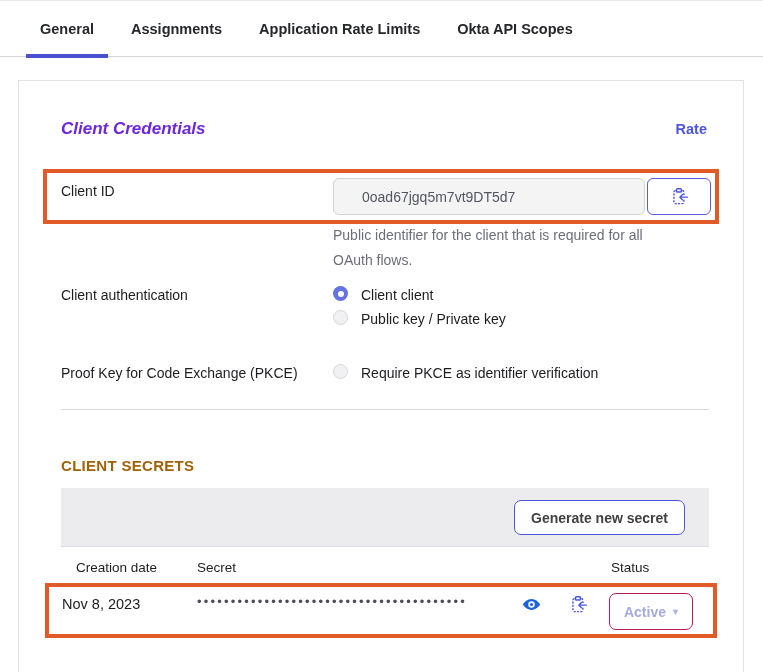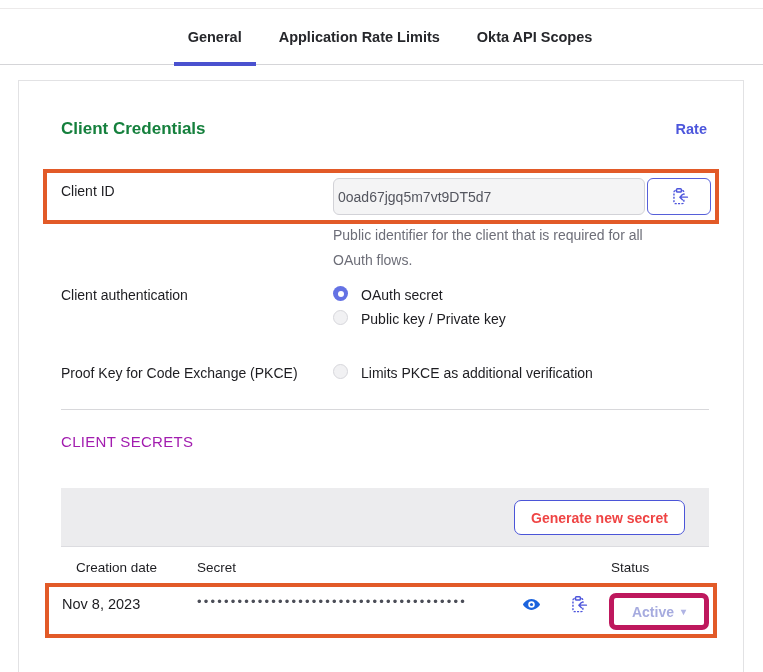--- a/index.html
+++ b/index.html
@@ -1,91 +1,92 @@
 <!DOCTYPE html>
 <html><head>
 <meta charset="utf-8">
 <style>
   * { margin: 0; padding: 0; box-sizing: border-box; }
   html, body { width: 763px; height: 672px; overflow: hidden; background: #ffffff;
     font-family: "Liberation Sans", "DejaVu Sans", sans-serif; color: #1d1d21; }
 
   
-  .tab-bar { position: absolute; top: 8px; left: 0; width: 763px; height: 57px;
+  .tab-bar { position: absolute; top: 0; left: 0; width: 763px; height: 57px;
     border-bottom: 1px solid #d5d5d8; display: flex; align-items: center; padding-left: 26px;
-    background: #fff; border-top: 1px solid #eceaea; justify-content: center; }
+    background: #fff; border-top: 1px solid #eceaea; }
   .tab { position: relative; height: 56px; display: flex; align-items: center;
     padding: 0 14px; margin-right: 9px; font-size: 14.5px; font-weight: bold; color: #26272b;
     cursor: pointer; white-space: nowrap; }
   .tab.active::after { content: ""; position: absolute; left: 0; right: 0; bottom: -1px;
     height: 4px; background: #4a51cf; }
 
   
   .card { position: absolute; left: 18px; top: 80px; width: 726px; height: 640px;
     background: #fff; border: 1px solid #e2e2e4; }
 
-  .cc-title { position: absolute; left: 42px; top: 38px; font-size: 17px; font-weight: bold; color: #15803d; }
+  .cc-title { position: absolute; left: 42px; top: 38px; font-size: 17px; font-weight: bold; color: #6d28d9; font-style: italic; }
   .edit-link { position: absolute; right: 36px; top: 40px; font-size: 14.5px; font-weight: bold;
     color: #4c56dc; cursor: pointer; text-decoration: none; }
 
   
   .hl-box { position: absolute; border: 4px solid #e25a28; background: transparent; pointer-events: none; }
   .hl-client-id { left: 24px; top: 88px; width: 676px; height: 55px; }
   .hl-secret-row { left: 26px; top: 502px; width: 672px; height: 55px; }
 
   .field-label { position: absolute; left: 42px; font-size: 14px; color: #1d1d21; }
 
   .client-id-input { position: absolute; left: 314px; top: 97px; width: 312px; height: 37px;
-    background: #f4f4f5; border: 1px solid #d2d2d7; border-radius: 6px; padding: 0 4px;
+    background: #f4f4f5; border: 1px solid #d2d2d7; border-radius: 6px; padding: 0 28px;
     font-size: 14px; color: #54565f; font-family: "Liberation Sans", sans-serif; }
   .copy-btn { position: absolute; left: 628px; top: 97px; width: 64px; height: 37px;
     background: #fff; border: 1px solid #565fd9; border-radius: 6px; cursor: pointer;
     display: flex; align-items: center; justify-content: center; }
   .help-text { position: absolute; left: 314px; top: 142px; width: 334px;
     font-size: 14px; line-height: 25px; color: #6d6e78; }
 
   .radio { position: absolute; width: 15px; height: 15px; border-radius: 50%;
     background: #f1f1f3; border: 1px solid #d7d7dc; cursor: pointer; }
   .radio.checked { background: #6472e4; border: none; }
   .radio.checked::after { content: ""; position: absolute; left: 4.5px; top: 4.5px;
     width: 6px; height: 6px; border-radius: 50%; background: #fff; }
   .opt-label { position: absolute; left: 342px; font-size: 14px; color: #1d1d21; }
 
   .section-divider { position: absolute; left: 42px; top: 328px; width: 648px; height: 1px; background: #d8d8db; }
 
-  .cs-title { position: absolute; left: 42px; top: 352px; font-size: 15px; font-weight: normal;
-    letter-spacing: 0.3px; color: #a21caf; }
+  .cs-title { position: absolute; left: 42px; top: 376px; font-size: 15px; font-weight: bold;
+    letter-spacing: 0.3px; color: #a16207; }
 
   .secrets-toolbar { position: absolute; left: 42px; top: 407px; width: 648px; height: 59px;
     background: #ececee; border-bottom: 1px solid #dcdce0; }
   .generate-btn { position: absolute; right: 24px; top: 12px; height: 35px; padding: 0 16px;
-    background: #fff; border: 1.5px solid #4b55d8; border-radius: 7px; color: #ef4444;
+    background: #fff; border: 1.5px solid #4b55d8; border-radius: 7px; color: #404040;
     font-size: 14px; font-weight: bold; cursor: pointer; font-family: "Liberation Sans", sans-serif; }
 
   .th { position: absolute; top: 479px; font-size: 13.5px; font-weight: normal; color: #1d1d21; }
   .th-creation { left: 57px; } .th-secret { left: 178px; } .th-status { left: 592px; }
 
   .td-date { position: absolute; left: 43px; top: 515px; font-size: 14.5px; color: #1d1d21; }
   .td-secret { position: absolute; left: 178px; top: 513px; width: 320px; font-size: 13px;
     letter-spacing: 2.2px; color: #4b4d57; overflow: hidden; white-space: nowrap; }
   .icon-btn { position: absolute; width: 22px; height: 22px; background: none; border: none;
     cursor: pointer; display: flex; align-items: center; justify-content: center; }
   .eye-btn { left: 501px; top: 512px; }
   .copy-secret-btn { left: 548px; top: 512px; }
-  .status-btn { position: absolute; left: 590px; top: 512px; width: 100px; height: 37px;
-    background: #fff; border: 5px solid #be185d; border-radius: 7px; cursor: pointer;
+  .status-btn { position: absolute; left: 590px; top: 512px; width: 84px; height: 37px;
+    background: #fff; border: 1px solid #be185d; border-radius: 7px; cursor: pointer;
     color: #a6abdf; font-size: 14px; font-weight: bold; font-family: "Liberation Sans", sans-serif;
     display: flex; align-items: center; justify-content: center; gap: 7px; }
   .status-caret { font-size: 10px; color: #b0b4e4; }
 </style>
 </head>
 <body>
 
 <nav class="tab-bar">
   <div class="tab active">General</div>
+  <div class="tab">Assignments</div>
   <div class="tab">Application Rate Limits</div>
   <div class="tab">Okta API Scopes</div>
 </nav>
 
 <section class="card">
 
   <h2 class="cc-title">Client Credentials</h2>
   <a class="edit-link">Rate</a>
 
   <div class="hl-box hl-client-id"></div>
@@ -99,27 +100,27 @@
         <rect x="8.3" y="2.2" width="6" height="4.2" rx="1" fill="#fff" stroke="#4d55dc" stroke-width="1.8"></rect>
         <path d="M22 12.8 H12.5" stroke="#fff" stroke-width="5"></path>
         <path d="M22 12.8 H12.5 M12.5 12.8 l3.2 -3.2 M12.5 12.8 l3.2 3.2" fill="none" stroke="#4d55dc" stroke-width="1.8" stroke-linecap="round" stroke-linejoin="round"></path>
       </svg>
     </span>
   </button>
   <p class="help-text">Public identifier for the client that is required for all OAuth flows.</p>
 
   <label class="field-label" style="top:206px">Client authentication</label>
   <span class="radio checked" style="left:314px; top:205px"></span>
-  <span class="opt-label" style="top:206px">OAuth secret</span>
+  <span class="opt-label" style="top:206px">Client client</span>
   <span class="radio" style="left:314px; top:229px"></span>
   <span class="opt-label" style="top:230px">Public key / Private key</span>
 
   <label class="field-label" style="top:284px">Proof Key for Code Exchange (PKCE)</label>
   <span class="radio" style="left:314px; top:283px"></span>
-  <span class="opt-label" style="top:284px">Limits PKCE as additional verification</span>
+  <span class="opt-label" style="top:284px">Require PKCE as identifier verification</span>
 
   <div class="section-divider"></div>
 
   <h3 class="cs-title">CLIENT SECRETS</h3>
 
   <div class="secrets-toolbar">
     <button class="generate-btn">Generate new secret</button>
   </div>
 
   <div class="th th-creation">Creation date</div>

